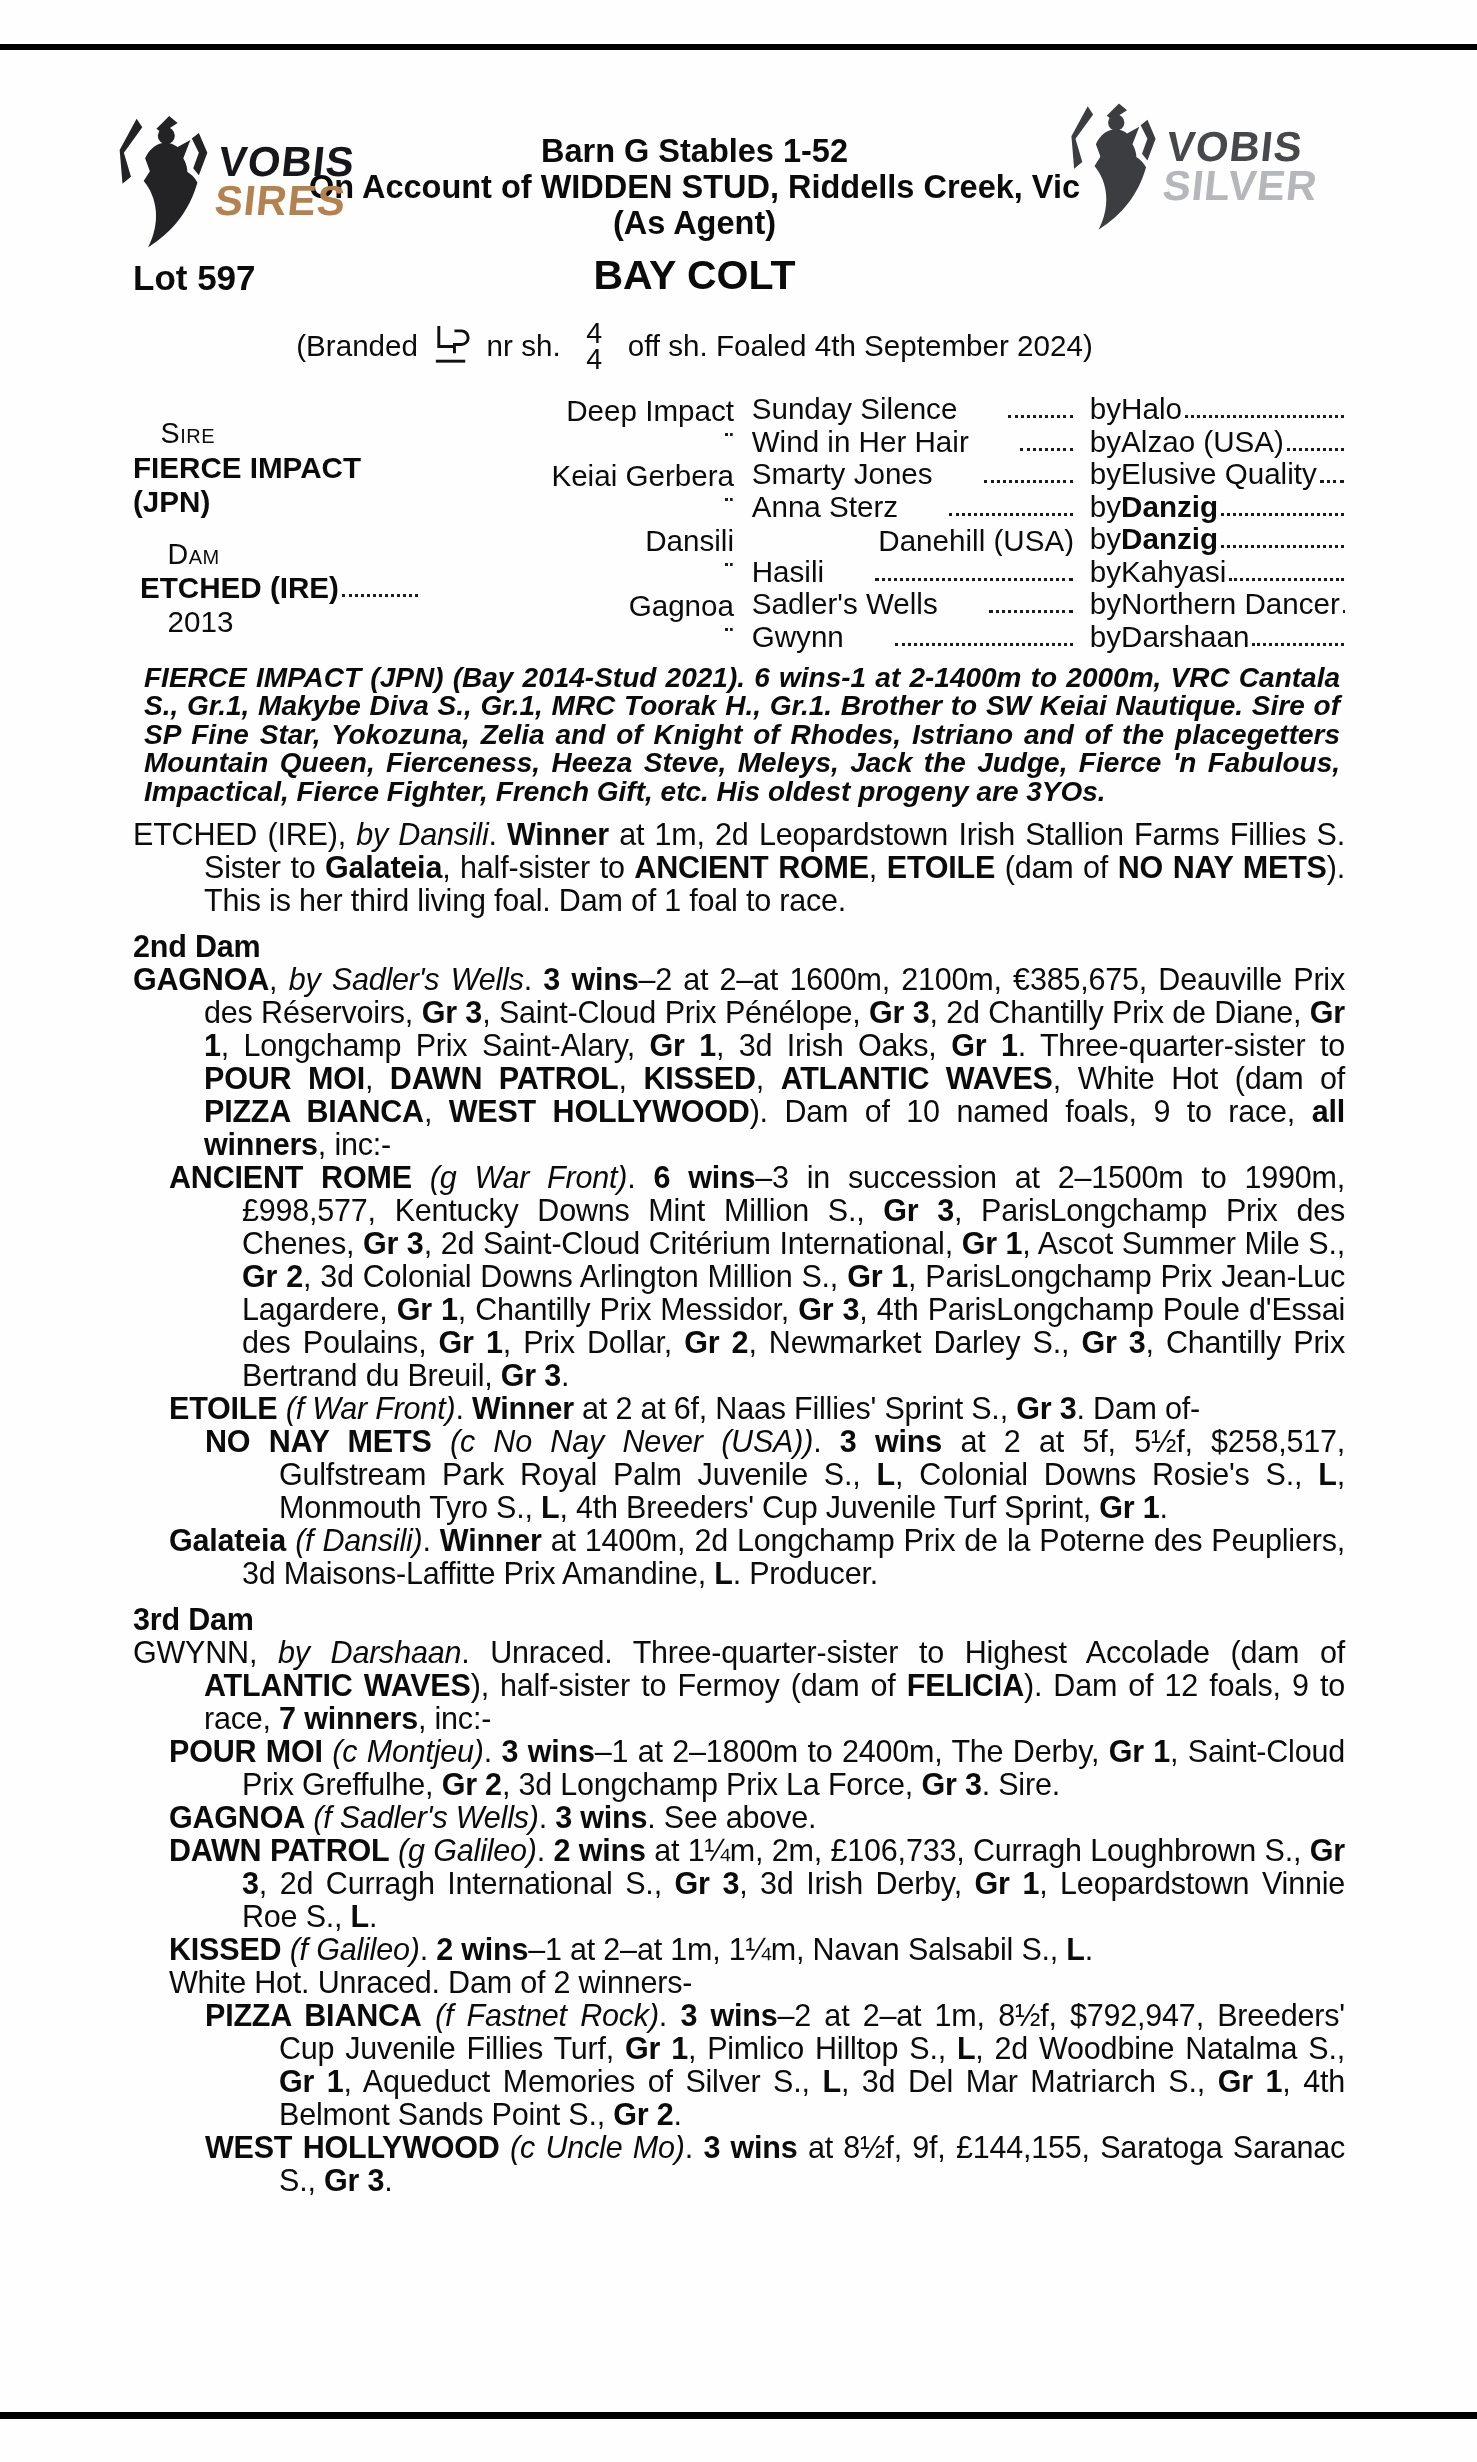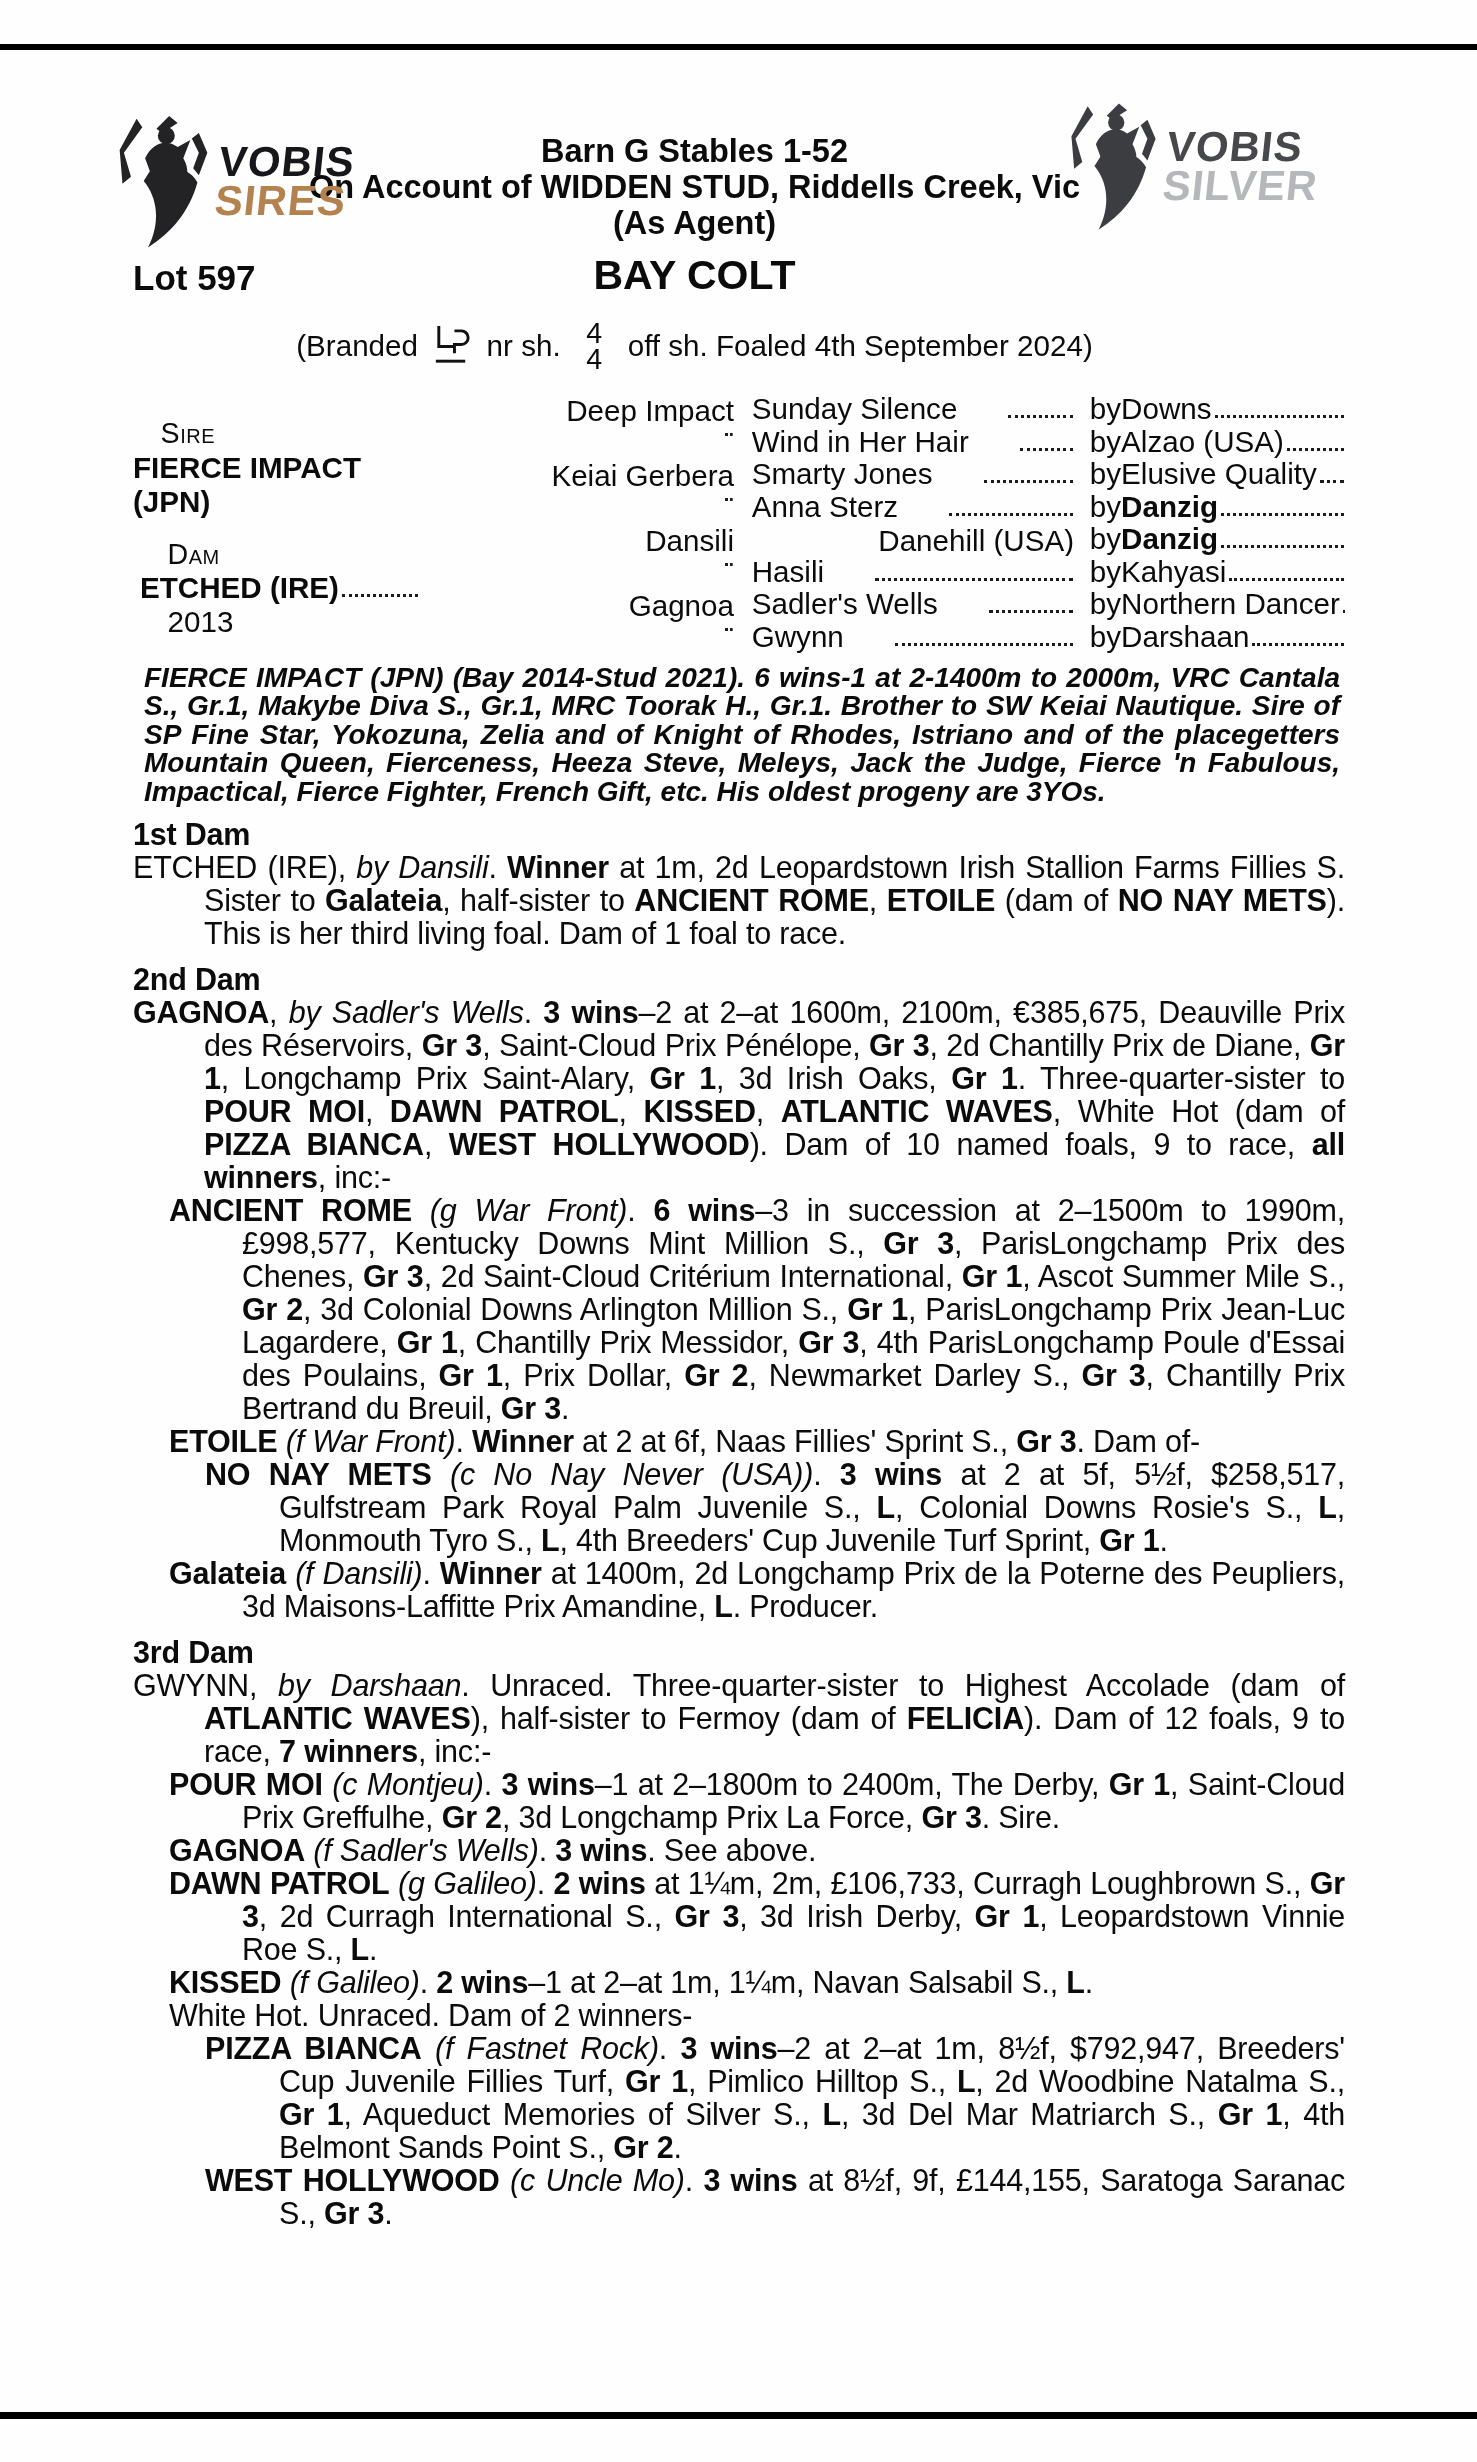--- a/index.html
+++ b/index.html
@@ -144,21 +144,21 @@
       <div class="pcell mid" style="grid-area: 1 / 2 / 3;">
         <span>Deep Impact</span>
         <span class="leader"></span>
       </div>
       <div class="pcell gp" style="grid-area: 1 / 3;">
         <span>Sunday Silence</span>
         <span class="leader"></span>
       </div>
       <div class="pcell by" style="grid-area: 1 / 4;">
         <span>by </span>
-        <span>Downs</span>
+        <span>Halo</span>
         <span class="leader"></span>
       </div>
       <div class="pcell gp" style="grid-area: 2 / 3;">
         <span>Wind in Her Hair</span>
         <span class="leader"></span>
       </div>
       <div class="pcell by" style="grid-area: 2 / 4;">
         <span>by </span>
         <span>Alzao (USA)</span>
         <span class="leader"></span>
@@ -235,21 +235,20 @@
       <div class="pcell by" style="grid-area: 8 / 4;">
         <span>by </span>
         <span>Darshaan</span>
         <span class="leader"></span>
       </div>
     </div>
 
   <p class="sire-summary" id="sire-summary"><span class="b i">FIERCE IMPACT (JPN) (Bay 2014-Stud 2021). 6 wins-1 at 2-1400m to 2000m, VRC Cantala S., Gr.1, Makybe Diva S., Gr.1, MRC Toorak H., Gr.1. Brother to SW Keiai Nautique. Sire of SP Fine Star, Yokozuna, Zelia and of Knight of Rhodes, Istriano and of the placegetters Mountain Queen, Fierceness, Heeza Steve, Meleys, Jack the Judge, Fierce 'n Fabulous, Impactical, Fierce Fighter, French Gift, etc. His oldest progeny are 3YOs.</span></p>
 
   <div class="bodytext" id="body-sections">
-      <div class="dam-heading">1st Dam</div>
       <p class="para l0"><span>ETCHED (IRE), </span><span class="i">by Dansili</span><span>. </span><span class="b">Winner</span><span> at 1m, 2d Leopardstown Irish Stallion Farms Fillies S. Sister to </span><span class="b">Galateia</span><span>, half-sister to </span><span class="b">ANCIENT ROME</span><span>, </span><span class="b">ETOILE</span><span> (dam of </span><span class="b">NO NAY METS</span><span>). This is her third living foal. Dam of 1 foal to race.</span></p>
       <div class="dam-heading">2nd Dam</div>
       <p class="para l0"><span class="b">GAGNOA</span><span>, </span><span class="i">by Sadler's Wells</span><span>. </span><span class="b">3 wins</span><span>–2 at 2–at 1600m, 2100m, €385,675, Deauville Prix des Réservoirs, </span><span class="b">Gr 3</span><span>, Saint-Cloud Prix Pénélope, </span><span class="b">Gr 3</span><span>, 2d Chantilly Prix de Diane, </span><span class="b">Gr 1</span><span>, Longchamp Prix Saint-Alary, </span><span class="b">Gr 1</span><span>, 3d Irish Oaks, </span><span class="b">Gr 1</span><span>. Three-quarter-sister to </span><span class="b">POUR MOI</span><span>, </span><span class="b">DAWN PATROL</span><span>, </span><span class="b">KISSED</span><span>, </span><span class="b">ATLANTIC WAVES</span><span>, White Hot (dam of </span><span class="b">PIZZA BIANCA</span><span>, </span><span class="b">WEST HOLLYWOOD</span><span>). Dam of 10 named foals, 9 to race, </span><span class="b">all winners</span><span>, inc:-</span></p>
       <p class="para l1"><span class="b">ANCIENT ROME</span><span> </span><span class="i">(g War Front)</span><span>. </span><span class="b">6 wins</span><span>–3 in succession at 2–1500m to 1990m, £998,577, Kentucky Downs Mint Million S., </span><span class="b">Gr 3</span><span>, ParisLongchamp Prix des Chenes, </span><span class="b">Gr 3</span><span>, 2d Saint-Cloud Critérium International, </span><span class="b">Gr 1</span><span>, Ascot Summer Mile S., </span><span class="b">Gr 2</span><span>, 3d Colonial Downs Arlington Million S., </span><span class="b">Gr 1</span><span>, ParisLongchamp Prix Jean-Luc Lagardere, </span><span class="b">Gr 1</span><span>, Chantilly Prix Messidor, </span><span class="b">Gr 3</span><span>, 4th ParisLongchamp Poule d'Essai des Poulains, </span><span class="b">Gr 1</span><span>, Prix Dollar, </span><span class="b">Gr 2</span><span>, Newmarket Darley S., </span><span class="b">Gr 3</span><span>, Chantilly Prix Bertrand du Breuil, </span><span class="b">Gr 3</span><span>.</span></p>
       <p class="para l1"><span class="b">ETOILE</span><span> </span><span class="i">(f War Front)</span><span>. </span><span class="b">Winner</span><span> at 2 at 6f, Naas Fillies' Sprint S., </span><span class="b">Gr 3</span><span>. Dam of-</span></p>
       <p class="para l2"><span class="b">NO NAY METS</span><span> </span><span class="i">(c No Nay Never (USA))</span><span>. </span><span class="b">3 wins</span><span> at 2 at 5f, 5½f, $258,517, Gulfstream Park Royal Palm Juvenile S., </span><span class="b">L</span><span>, Colonial Downs Rosie's S., </span><span class="b">L</span><span>, Monmouth Tyro S., </span><span class="b">L</span><span>, 4th Breeders' Cup Juvenile Turf Sprint, </span><span class="b">Gr 1</span><span>.</span></p>
       <p class="para l1"><span class="b">Galateia</span><span> </span><span class="i">(f Dansili)</span><span>. </span><span class="b">Winner</span><span> at 1400m, 2d Longchamp Prix de la Poterne des Peupliers, 3d Maisons-Laffitte Prix Amandine, </span><span class="b">L</span><span>. Producer.</span></p>
       <div class="dam-heading">3rd Dam</div>
       <p class="para l0"><span>GWYNN, </span><span class="i">by Darshaan</span><span>. Unraced. Three-quarter-sister to Highest Accolade (dam of </span><span class="b">ATLANTIC WAVES</span><span>), half-sister to Fermoy (dam of </span><span class="b">FELICIA</span><span>). Dam of 12 foals, 9 to race, </span><span class="b">7 winners</span><span>, inc:-</span></p>
       <p class="para l1"><span class="b">POUR MOI</span><span> </span><span class="i">(c Montjeu)</span><span>. </span><span class="b">3 wins</span><span>–1 at 2–1800m to 2400m, The Derby, </span><span class="b">Gr 1</span><span>, Saint-Cloud Prix Greffulhe, </span><span class="b">Gr 2</span><span>, 3d Longchamp Prix La Force, </span><span class="b">Gr 3</span><span>. Sire.</span></p>

